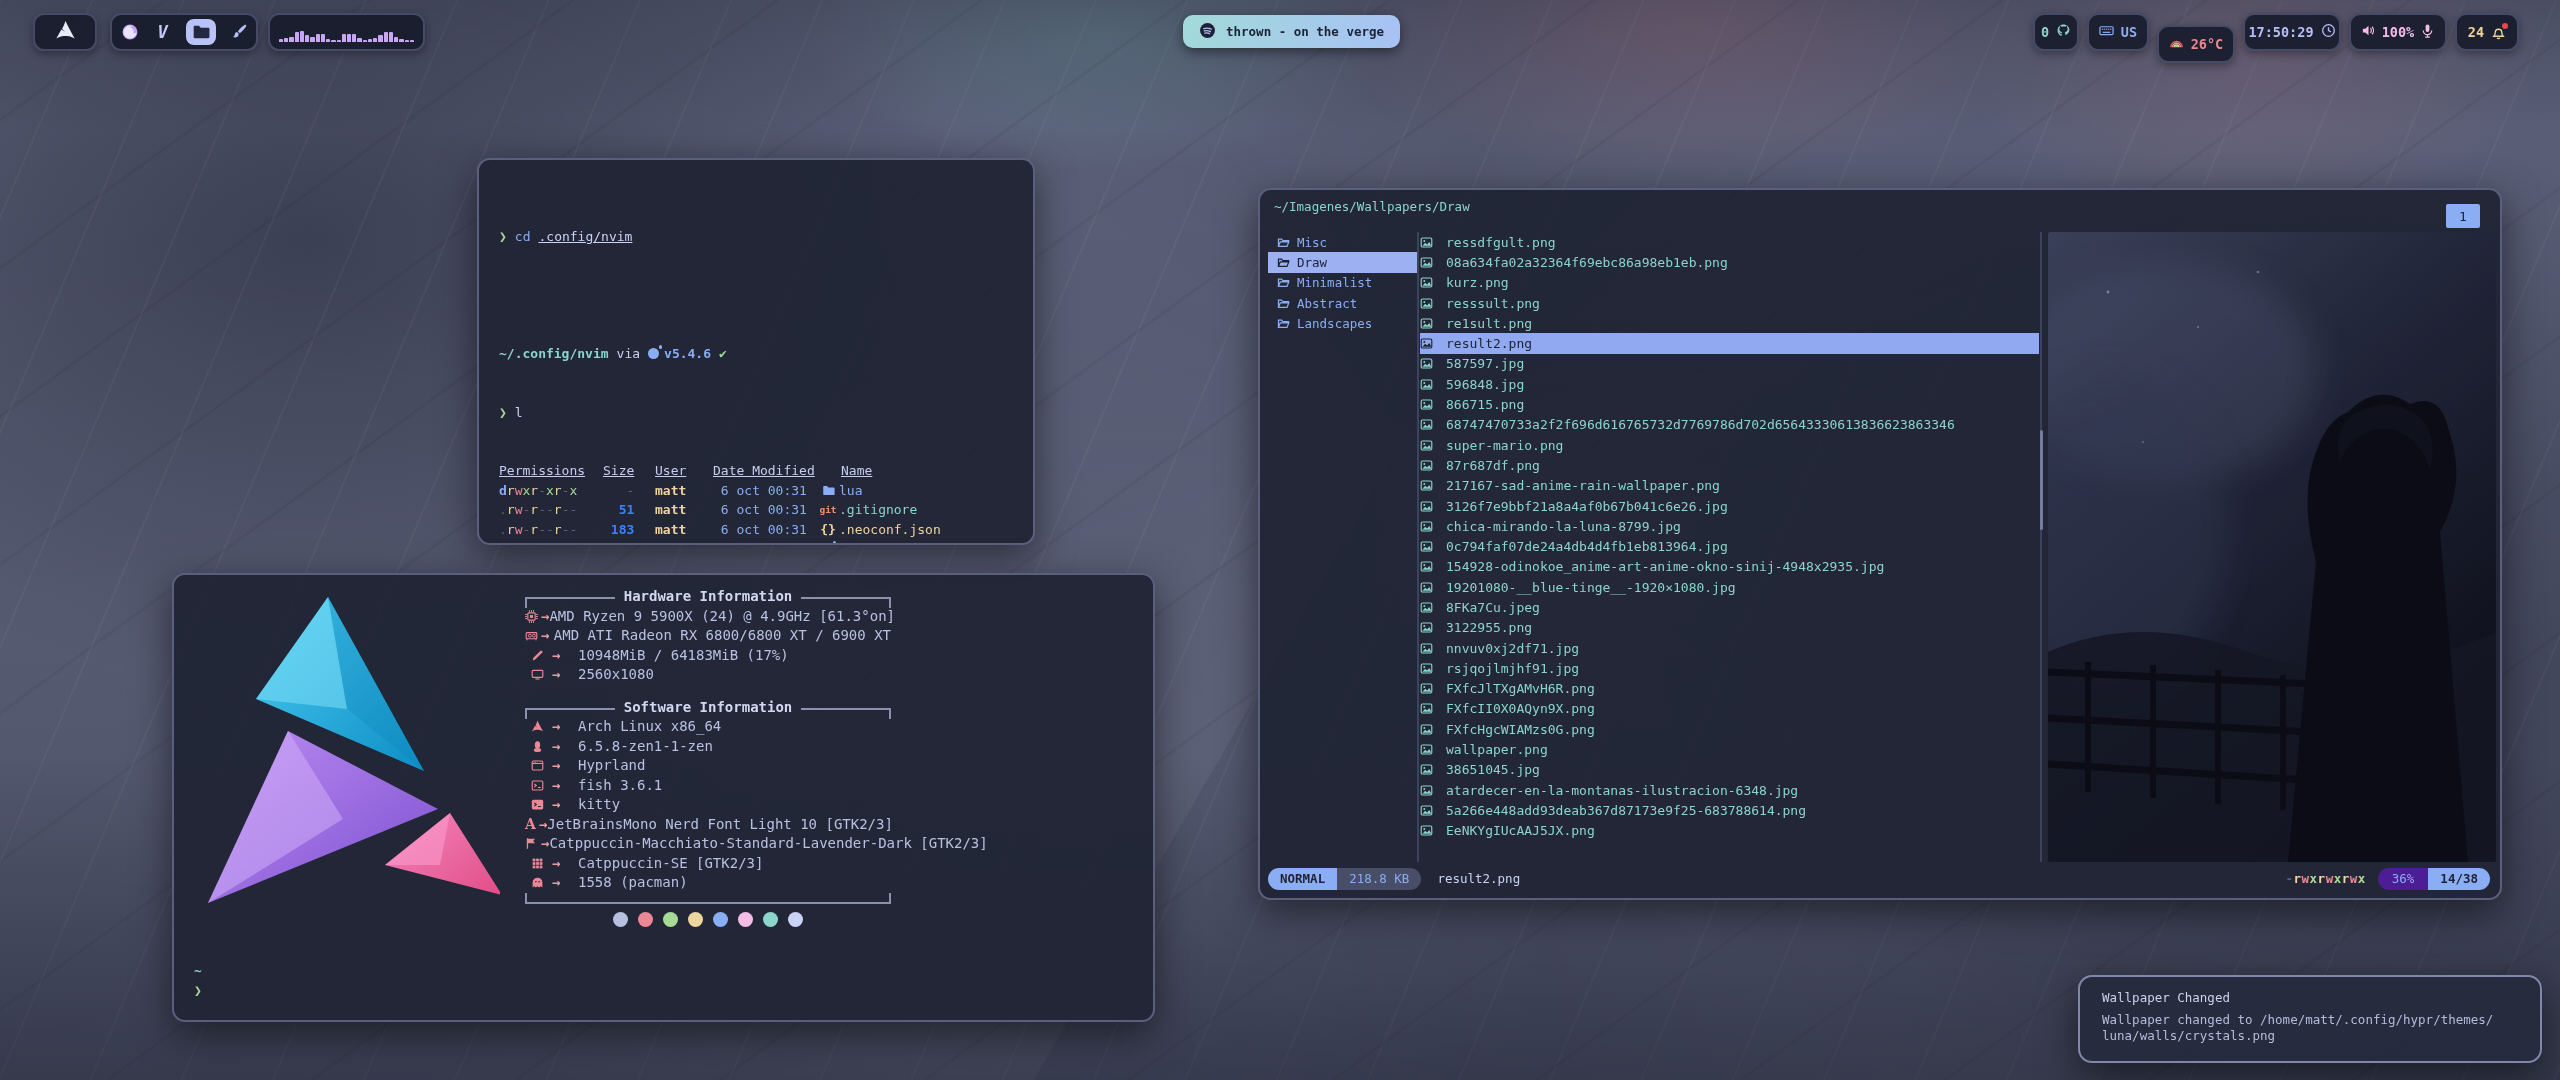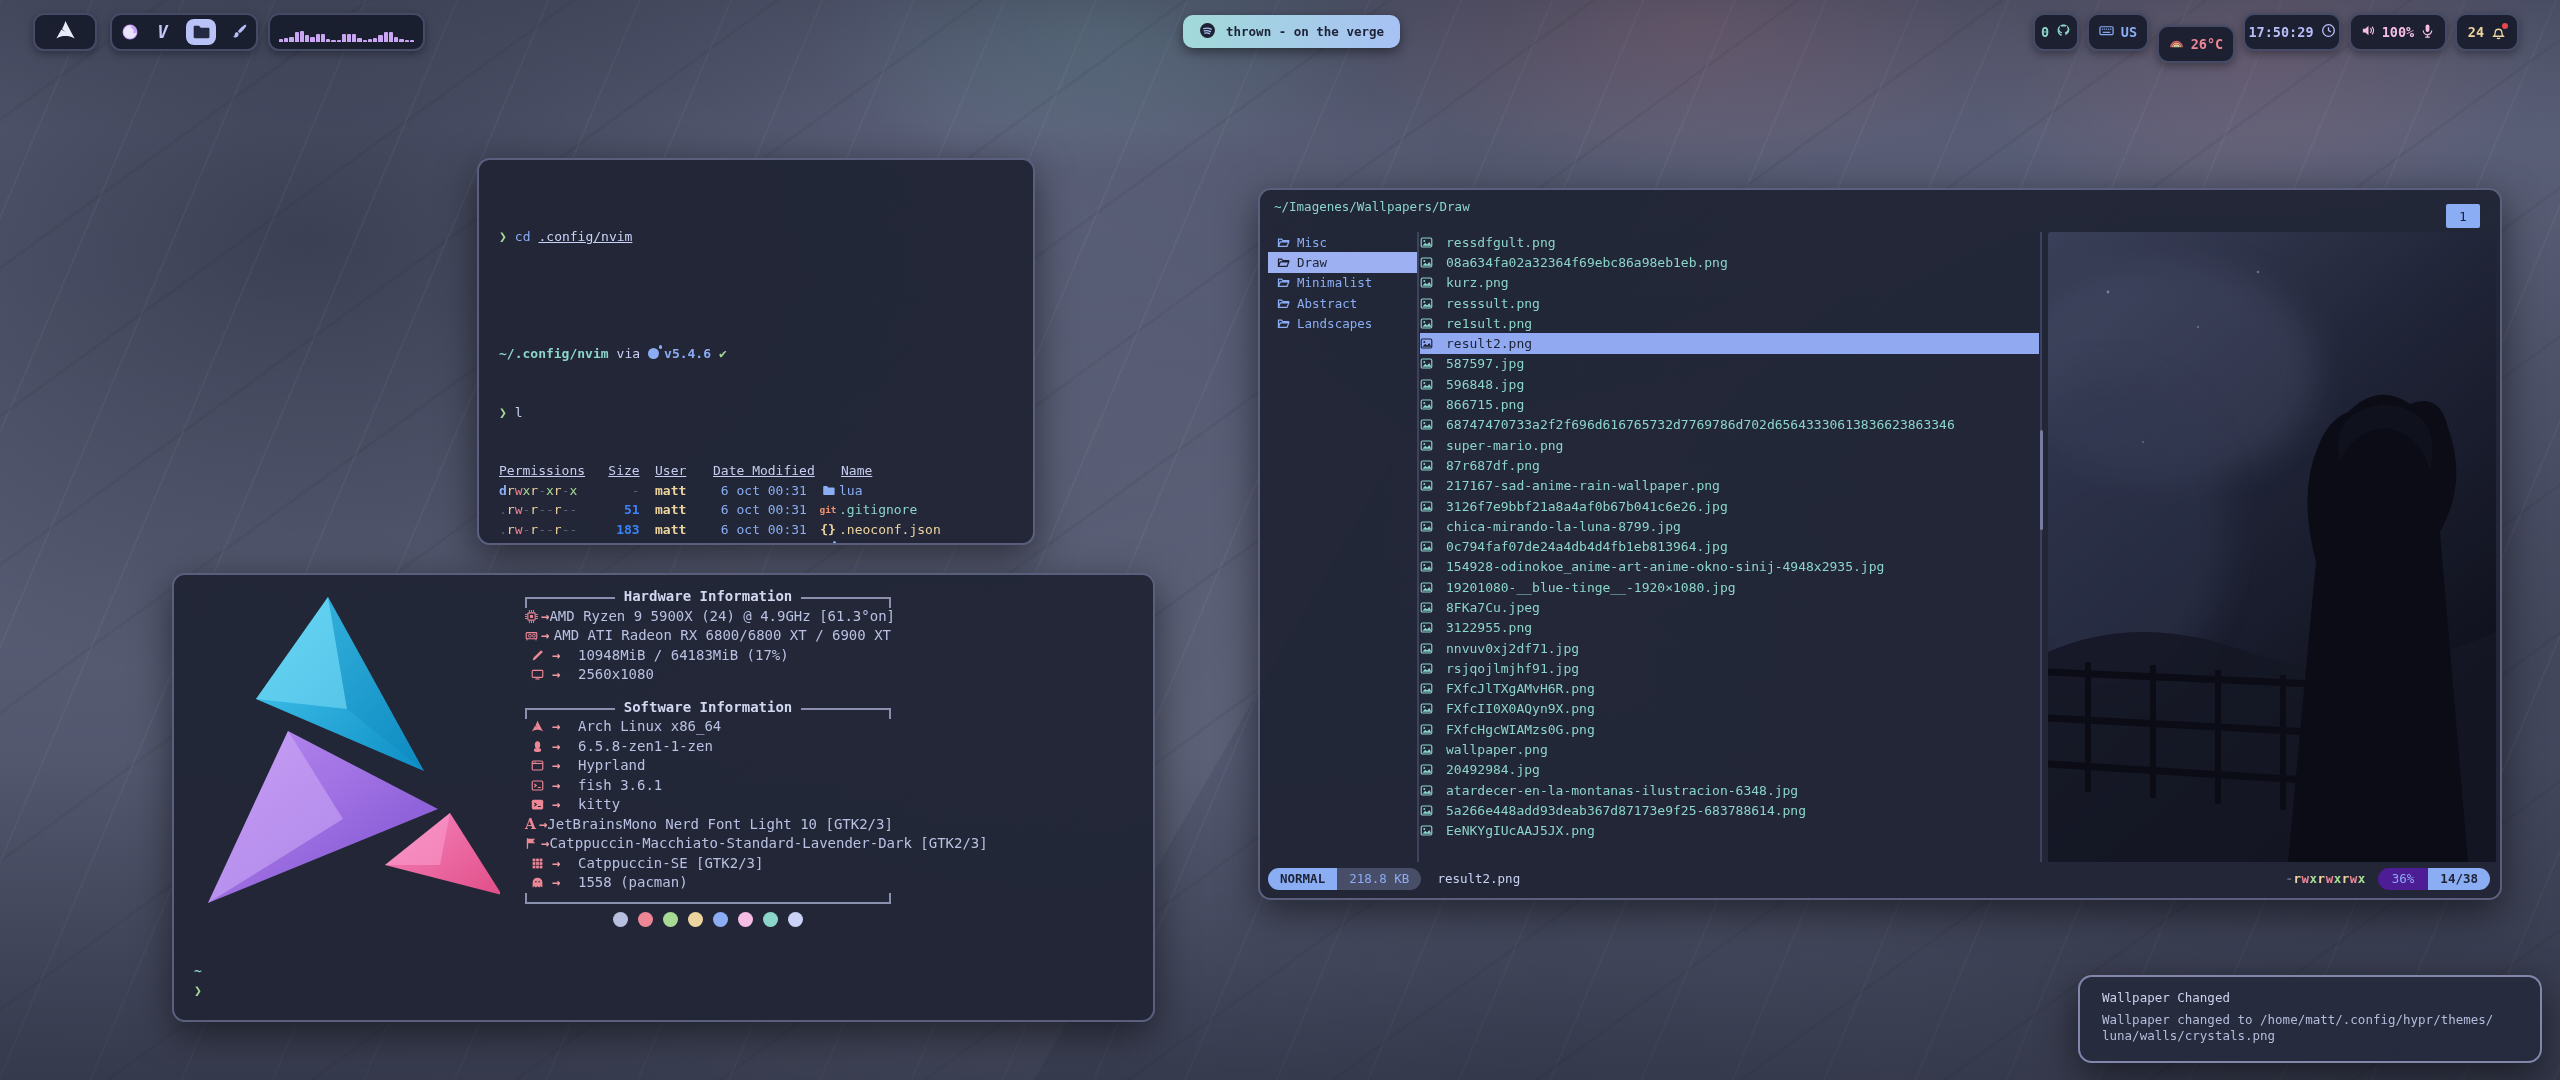--- a/index.html
+++ b/index.html
@@ -62,21 +62,21 @@
   .c-blue{color:#8aadf4;}
   .c-teal{color:#8bd5ca;}
   .c-green{color:#a6da95;}
   .b{font-weight:bold;}
   .u{text-decoration:underline;}
   .lua-moon{display:inline-block;width:11px;height:11px;background:#8aadf4;border-radius:50%;position:relative;}
   .lua-moon::after{content:"";position:absolute;width:3.5px;height:3.5px;background:#8aadf4;border-radius:50%;top:-3px;right:-3px;}
   .lsrow{display:flex;height:19.5px;align-items:center;}
   .ls-h span{text-decoration:underline;color:#c6cdf0;}
   .col-perm{width:104px;}
-  .col-size{width:42px;text-align:center;white-space:pre;}
+  .col-size{width:42px;text-align:left;white-space:pre;}
   .col-user{width:50px;margin-left:10px;}
   .col-date{width:102px;margin-left:8px;white-space:pre;}
   .col-icon{width:22px;margin-left:2px;display:inline-flex;justify-content:center;align-items:center;}
   .col-icon svg{width:13px;height:13px;}
   .c-user{color:#eed49f;font-weight:bold;}
   .c-date{color:#8aadf4;}
   .pc-b{color:#8aadf4;font-weight:bold;}.pc-y{color:#eed49f;}.pc-r{color:#ed8796;}.pc-g{color:#a6da95;}.pc-d{color:#5b6078;}
   .sz-g{color:#3b82f6;font-weight:bold;}.sz-d{color:#5b6078;}
   .nm-dir{color:#8aadf4;}.nm-teal{color:#8bd5ca;}.nm-yellow{color:#eed49f;}.nm-green{color:#a6da95;}
   .ic-dir{color:#8aadf4;}.ic-teal{color:#8bd5ca;}.ic-yellow{color:#eed49f;}.ic-green{color:#a6da95;}
@@ -542,21 +542,21 @@
           </svg></span><span>FXfcHgcWIAMzs0G.png</span></div>
       <div class="file-row"><span style="display: inline-flex;"><svg viewBox="0 0 16 16" width="100%" height="100%" style="width: 13px; height: 13px;">
             <rect x="1.5" y="2.5" width="13" height="11" rx="1.5" fill="none" stroke="currentColor" stroke-width="1.4"></rect>
             <circle cx="5.3" cy="6.1" r="1.2" fill="currentColor"></circle>
             <path d="M3 12l3.4-3.8 2.4 2.4 2.6-3.2L14 12z" fill="currentColor"></path>
           </svg></span><span>wallpaper.png</span></div>
       <div class="file-row"><span style="display: inline-flex;"><svg viewBox="0 0 16 16" width="100%" height="100%" style="width: 13px; height: 13px;">
             <rect x="1.5" y="2.5" width="13" height="11" rx="1.5" fill="none" stroke="currentColor" stroke-width="1.4"></rect>
             <circle cx="5.3" cy="6.1" r="1.2" fill="currentColor"></circle>
             <path d="M3 12l3.4-3.8 2.4 2.4 2.6-3.2L14 12z" fill="currentColor"></path>
-          </svg></span><span>20492984.jpg</span></div>
+          </svg></span><span>38651045.jpg</span></div>
       <div class="file-row"><span style="display: inline-flex;"><svg viewBox="0 0 16 16" width="100%" height="100%" style="width: 13px; height: 13px;">
             <rect x="1.5" y="2.5" width="13" height="11" rx="1.5" fill="none" stroke="currentColor" stroke-width="1.4"></rect>
             <circle cx="5.3" cy="6.1" r="1.2" fill="currentColor"></circle>
             <path d="M3 12l3.4-3.8 2.4 2.4 2.6-3.2L14 12z" fill="currentColor"></path>
           </svg></span><span>atardecer-en-la-montanas-ilustracion-6348.jpg</span></div>
       <div class="file-row"><span style="display: inline-flex;"><svg viewBox="0 0 16 16" width="100%" height="100%" style="width: 13px; height: 13px;">
             <rect x="1.5" y="2.5" width="13" height="11" rx="1.5" fill="none" stroke="currentColor" stroke-width="1.4"></rect>
             <circle cx="5.3" cy="6.1" r="1.2" fill="currentColor"></circle>
             <path d="M3 12l3.4-3.8 2.4 2.4 2.6-3.2L14 12z" fill="currentColor"></path>
           </svg></span><span>5a266e448add93deab367d87173e9f25-683788614.png</span></div>

